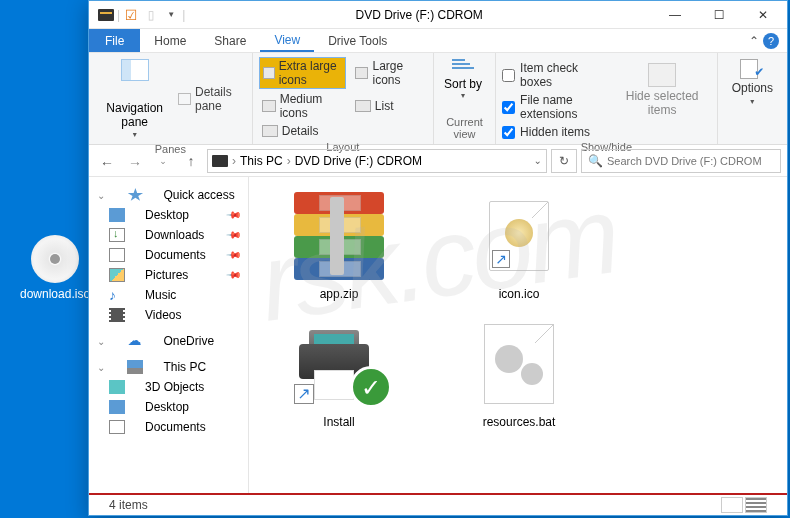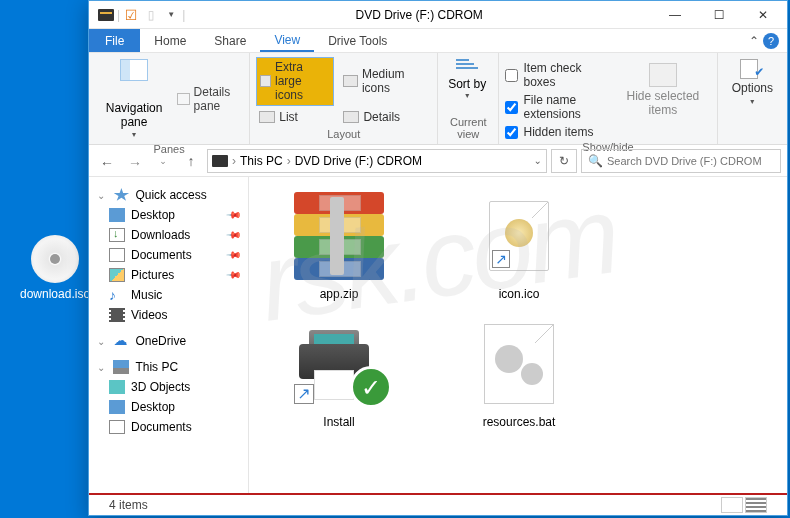--- a/index.html
+++ b/index.html
@@ -74,21 +74,21 @@
 .addr-ic { width:16px; height:12px; background:#333; border-radius:1px; }
 .addr-sep { color:#888; }
 .addr-txt { color:#000; }
 .addr-drop { margin-left:auto; color:#666; font-size:10px; }
 .refresh { width:26px; height:24px; border:1px solid #ccc; display:flex; align-items:center; justify-content:center; color:#555; }
 .searchbox { width:200px; height:24px; border:1px solid #ccc; display:flex; align-items:center; padding:0 6px; gap:4px; color:#888; }
 .searchbox input { border:none; outline:none; flex:1; color:#888; font-size:11px; }
 
 .content { flex:1; display:flex; overflow:hidden; }
 .sidebar { width:160px; border-right:1px solid #e5e5e5; padding:8px 0; overflow-y:auto; }
-.tree-item { display:flex; align-items:center; gap:6px; padding:3px 8px 3px 20px; color:#000; position:relative; }
+.tree-item { display:flex; align-items:center; gap:20px; padding:3px 8px 3px 20px; color:#000; position:relative; }
 .tree-item.top { padding-left:8px; margin-top:6px; }
 .tree-item.top:first-child { margin-top:0; }
 .tree-item.top::before { content:'⌄'; color:#888; font-size:10px; margin-right:2px; }
 .pin { margin-left:auto; color:#888; transform:rotate(45deg); font-size:10px; }
 .ic { width:16px; height:14px; flex-shrink:0; }
 .ic-star { background:#5b9bd5; clip-path: polygon(50% 0, 61% 35%, 98% 35%, 68% 57%, 79% 91%, 50% 70%, 21% 91%, 32% 57%, 2% 35%, 39% 35%); }
 .ic-desktop { background:#5b9bd5; }
 .ic-down { background:#fff; border:1px solid #888; position:relative; }
 .ic-down::after { content:'↓'; position:absolute; top:-2px; left:3px; color:#3a8a3a; font-size:11px; font-weight:bold; }
 .ic-doc { background:#fff; border:1px solid #888; }
@@ -204,20 +204,24 @@
 
     <div class="ribbon-group">
       <div class="body">
           <div class="layout-grid">
         <div class="layout-item sel">
               <span class="lay-ic"></span>
               <span>Extra large icons</span>
             </div>
         <div class="layout-item">
               <span class="lay-ic"></span>
+              <span>Large icons</span>
+            </div>
+        <div class="layout-item">
+              <span class="lay-ic"></span>
               <span>Medium icons</span>
             </div>
         <div class="layout-item">
               <span class="lay-ic"></span>
               <span>List</span>
             </div>
         <div class="layout-item">
               <span class="lay-ic"></span>
               <span>Details</span>
             </div>

